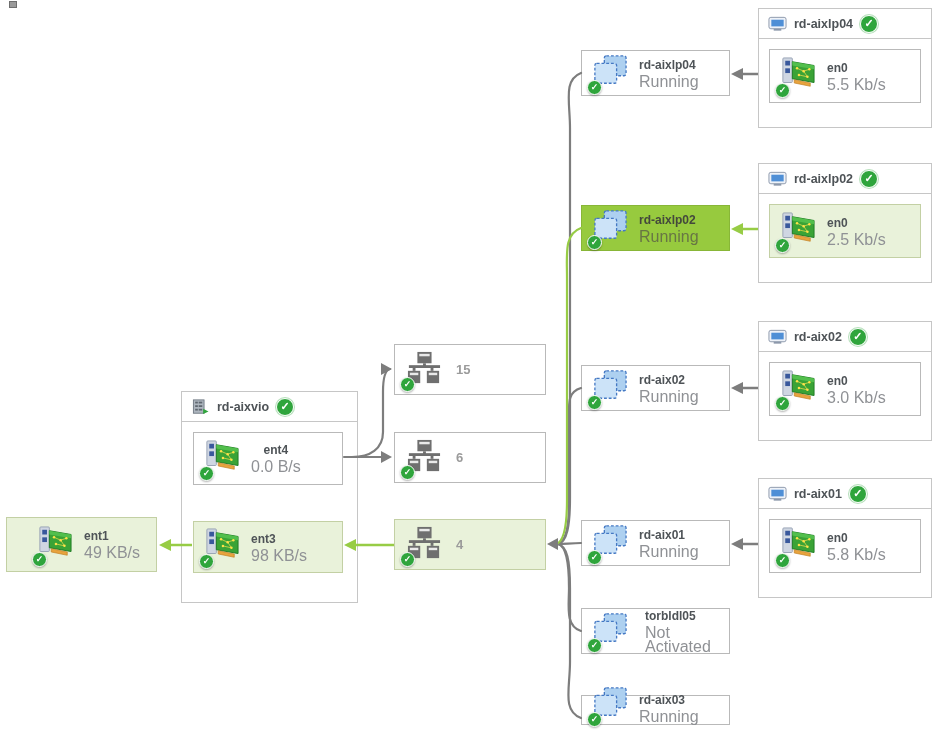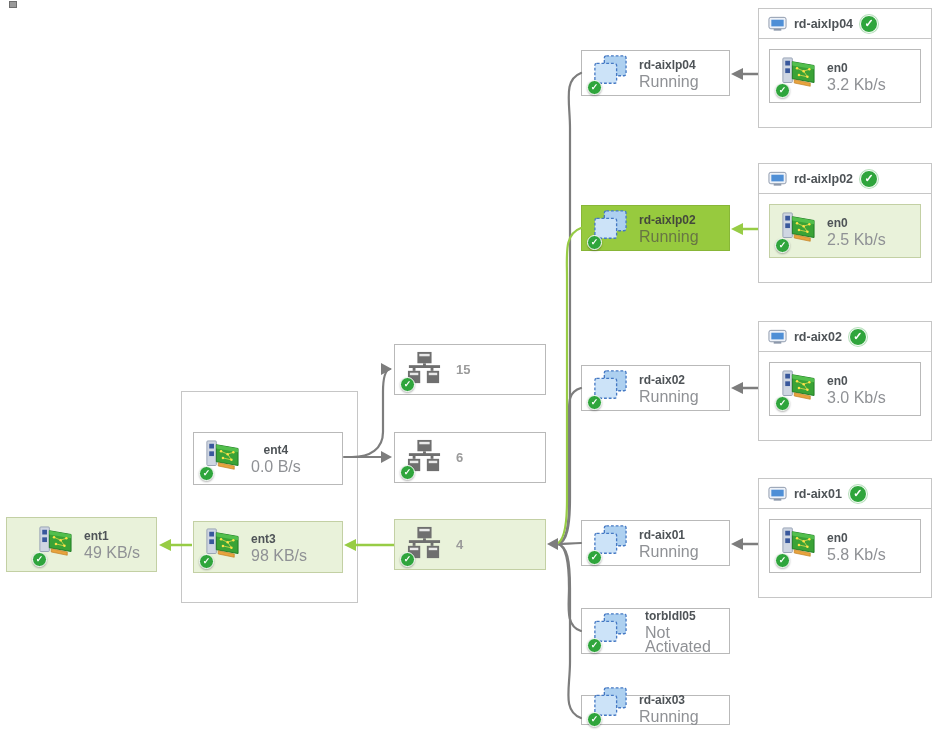--- a/index.html
+++ b/index.html
@@ -151,20 +151,27 @@
           <use href="#i-nic"></use>
         </svg><span class="chk"></span>
     </span>
     <span class="txtcol">
       <span class="t1">ent1</span>
       <span class="t2">49 KB/s</span>
     </span>
   </div>
 
   <div class="container" style="left:181px;top:391px;width:177px;height:212px;">
+    <div class="hd">
+      <svg class="ihd">
+          <use href="#i-rack"></use>
+        </svg>
+      <span>rd-aixvio</span>
+      <span class="chk-lg"></span>
+    </div>
     <div class="node" style="left:11px;top:40px;width:150px;height:53px;text-align:center;">
       <span class="iconwrap">
         <svg class="i38">
             <use href="#i-nic"></use>
           </svg><span class="chk"></span>
       </span>
       <span class="txtcol">
         <span class="t1">ent4</span>
         <span class="t2">0.0 B/s</span>
       </span>
@@ -283,21 +290,21 @@
       <span class="chk-lg"></span>
     </div>
     <div class="node" style="left:10px;top:40px;width:152px;height:54px;">
       <span class="iconwrap">
         <svg class="i38">
             <use href="#i-nic"></use>
           </svg><span class="chk"></span>
       </span>
       <span class="txtcol">
         <span class="t1">en0</span>
-        <span class="t2">3.2 Kb/s</span>
+        <span class="t2">5.5 Kb/s</span>
       </span>
     </div>
   </div>
 
   <div class="container" style="left:758px;top:163px;width:174px;height:120px;">
     <div class="hd">
       <svg class="ihd">
           <use href="#i-pc"></use>
         </svg>
       <span>rd-aixlp02</span>

